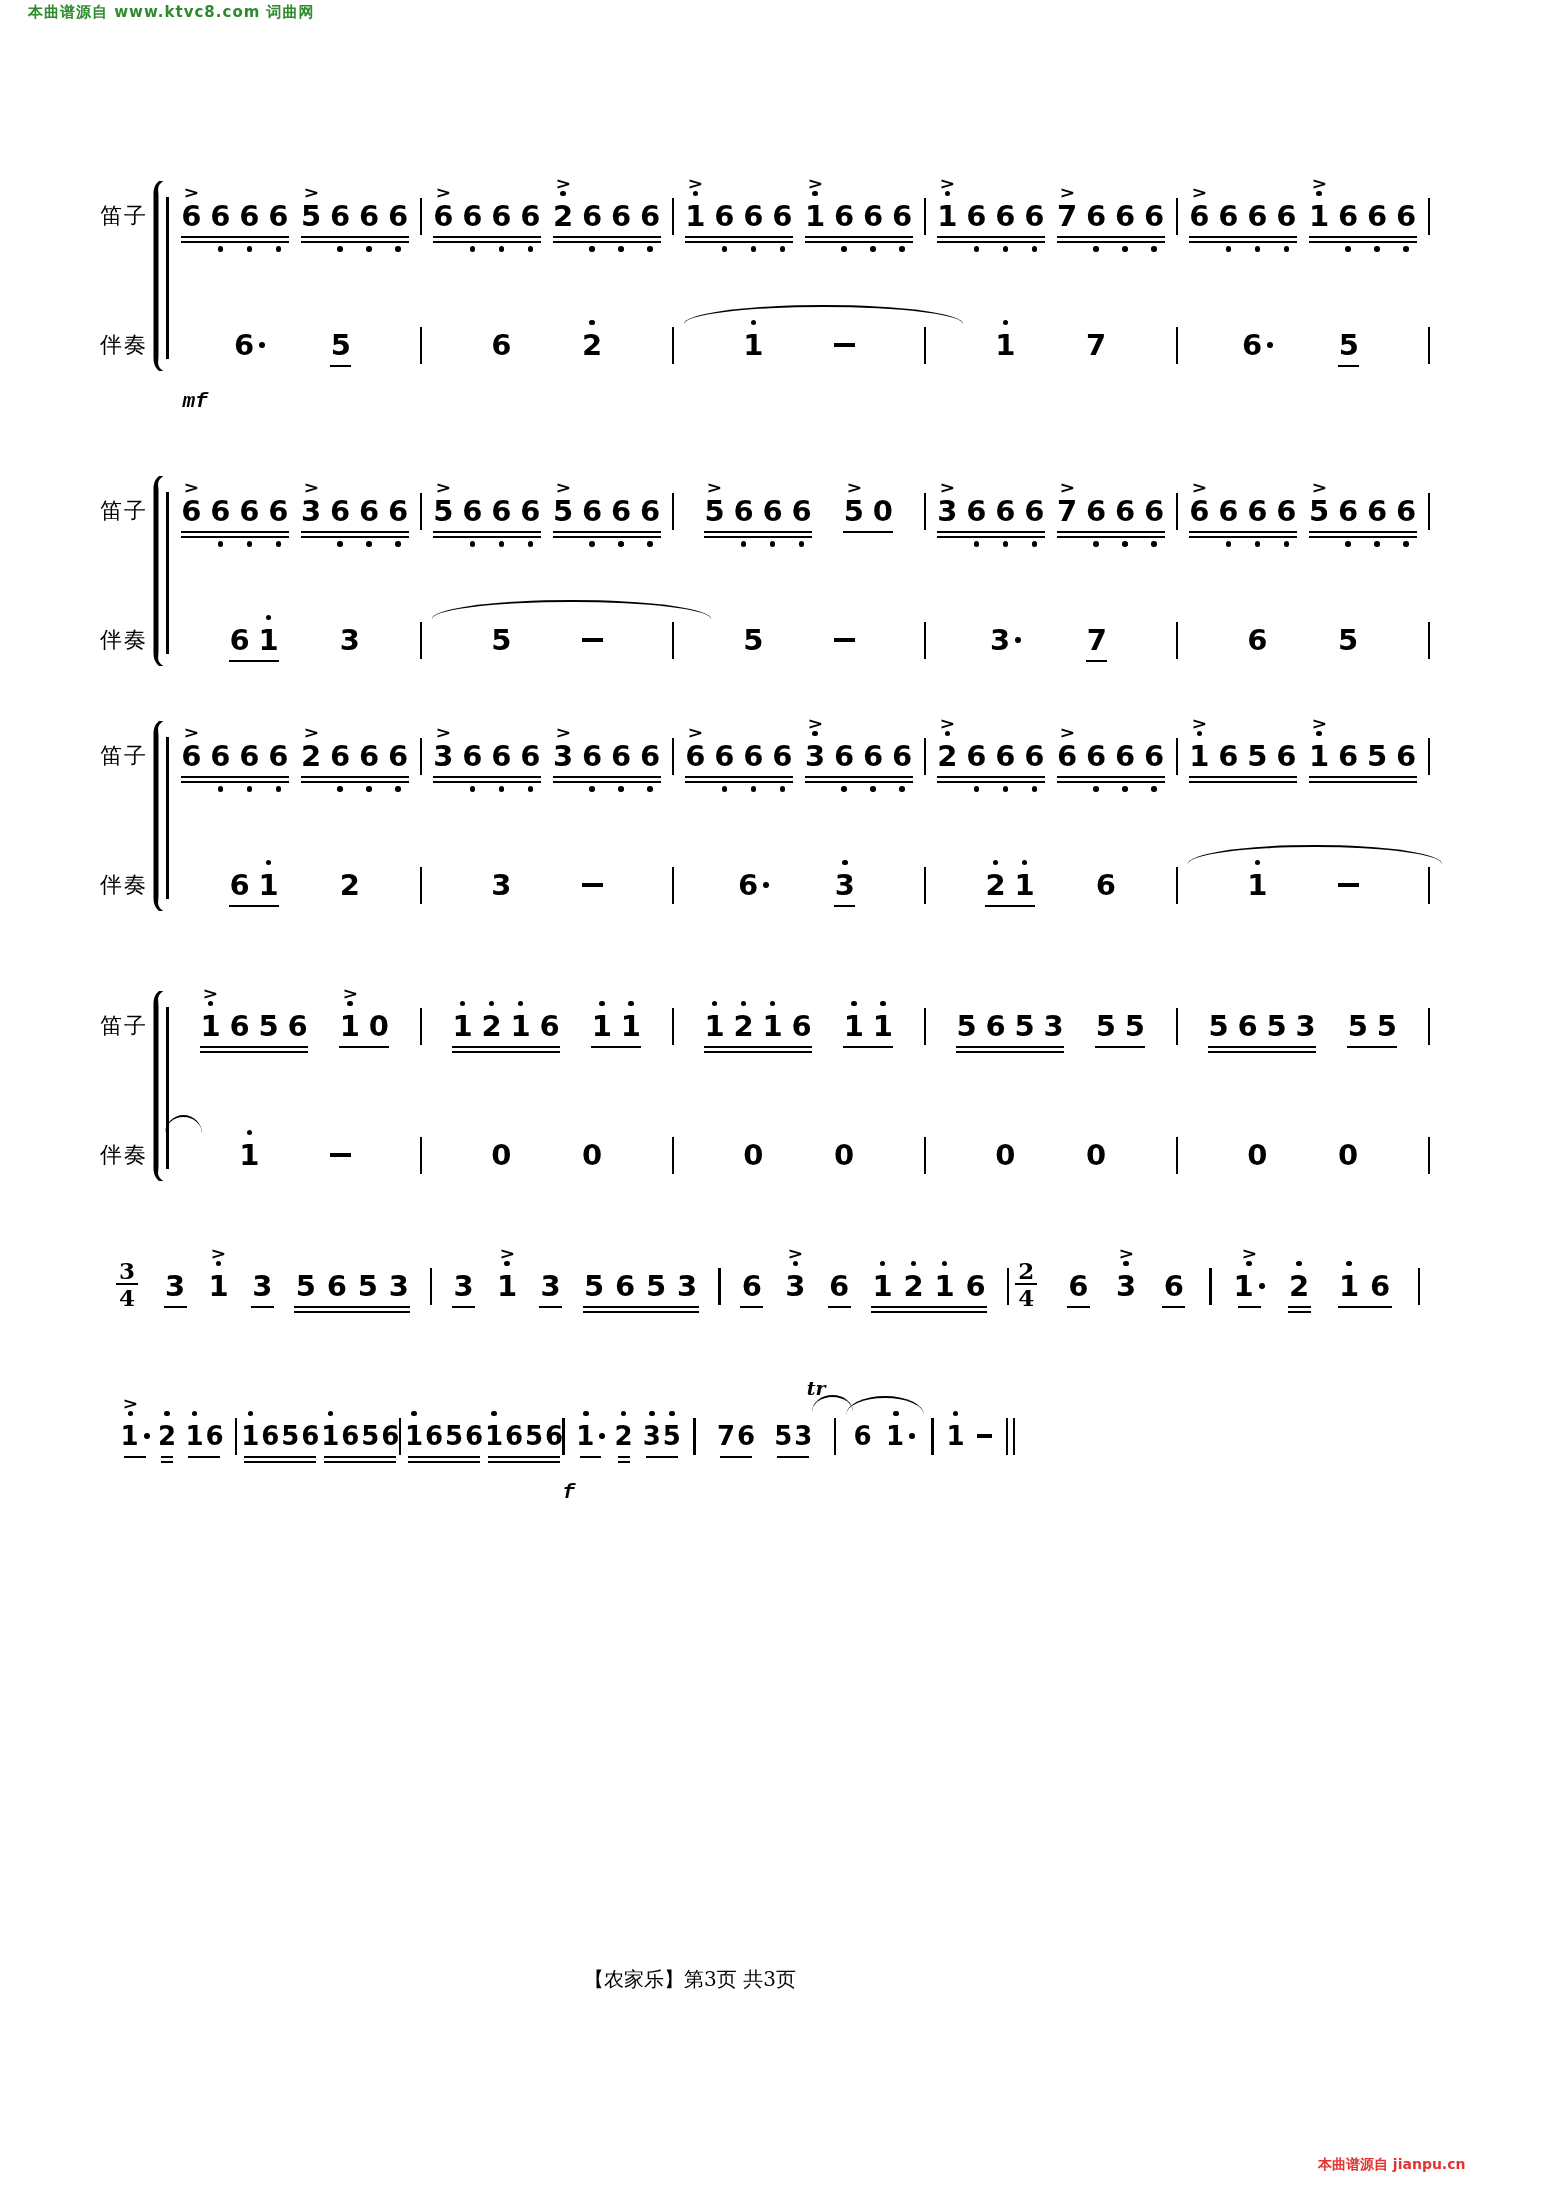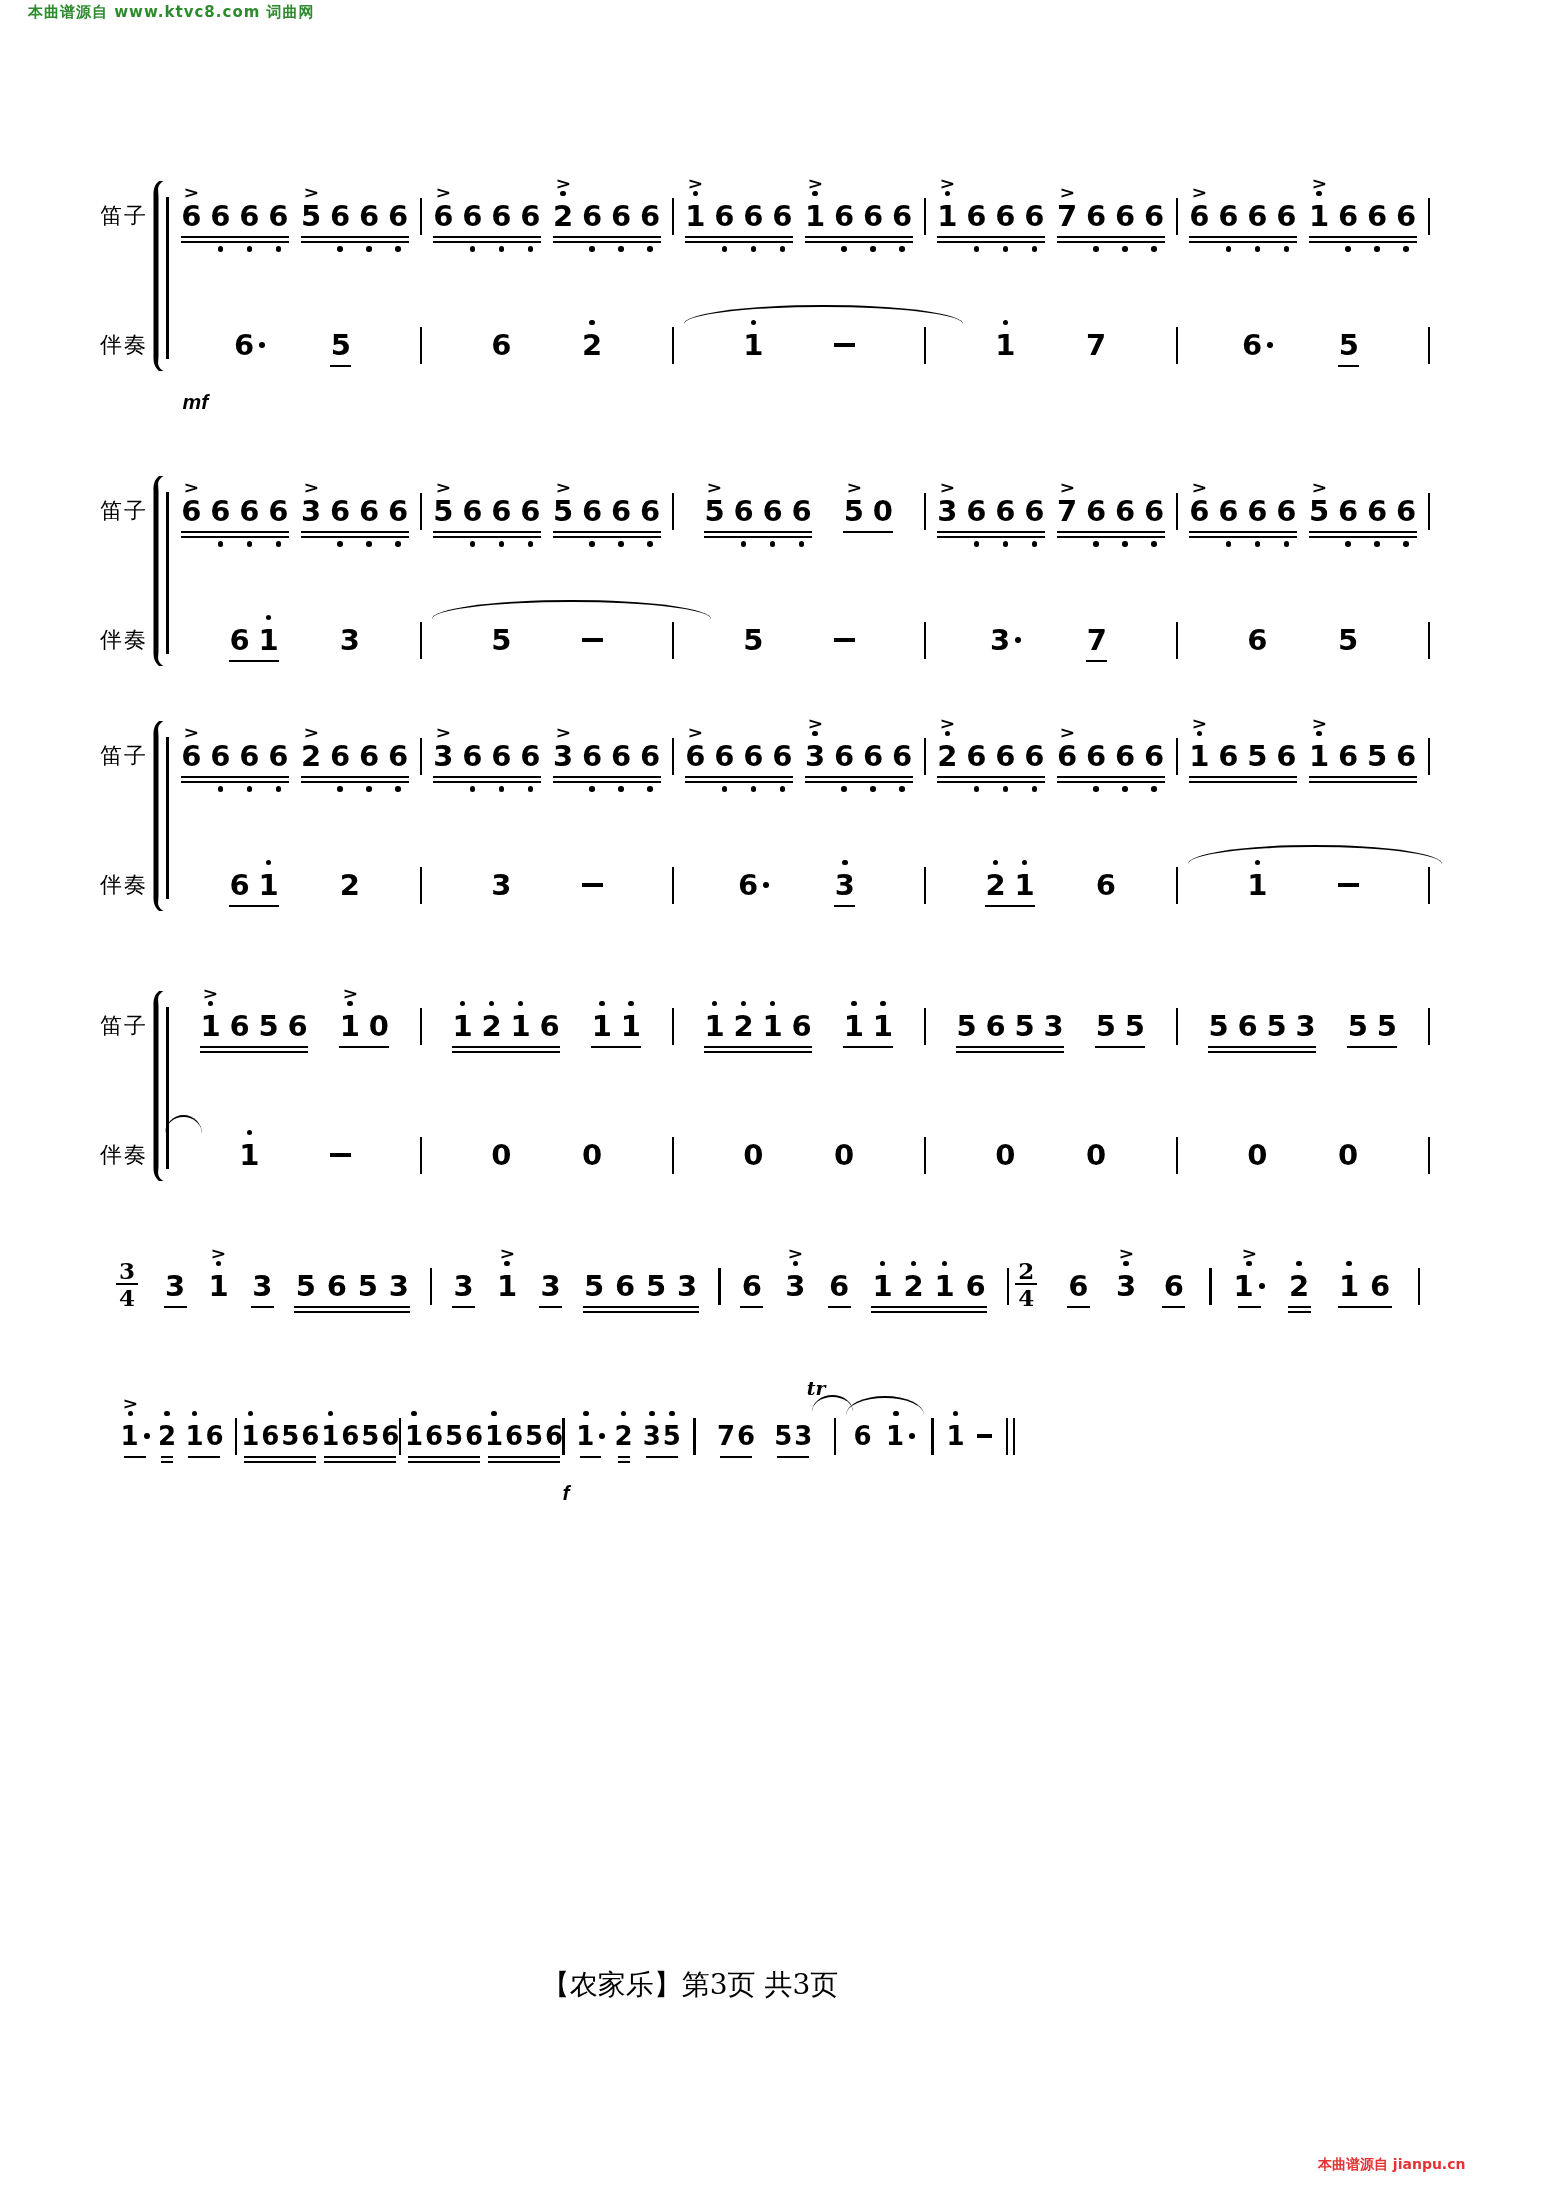--- a/index.html
+++ b/index.html
@@ -1,20 +1,20 @@
 <!DOCTYPE html>
 <html><head>
 <meta charset="utf-8">
 <style>
   html,body{margin:0;padding:0;}
   body{width:1567px;height:2190px;background:#ffffff;position:relative;
        font-family:"DejaVu Sans",sans-serif;color:#000;}
   .page{position:absolute;inset:0;background:#fff;overflow:hidden;}
   .source-note{position:absolute;left:28px;top:3px;font-size:15px;letter-spacing:1px;font-weight:bold;}
-  .footer{position:absolute;top:1966px;left:0;width:1380px;text-align:center;font-size:28px;
+  .footer{position:absolute;top:1966px;left:0;width:1380px;text-align:center;font-size:20px;
           font-family:"DejaVu Serif",serif;}
   .site{position:absolute;left:1318px;top:2156px;font-size:14px;font-weight:bold;}
 
   .system{position:absolute;left:100px;width:1330px;--cw:29px;--fs:29px;}
   .system.single{left:110px;}
   .part-row{display:flex;align-items:flex-start;}
   .part-row + .part-row{margin-top:48px;}
   .part-label{width:48px;font-size:22px;letter-spacing:2px;padding-top:26px;text-align:right;
               font-family:"DejaVu Serif",serif;flex:none;}
   .bracket{position:absolute;left:50px;top:6px;width:14px;height:190px;}
@@ -46,21 +46,21 @@
   .dashline{width:calc(var(--cw) * 0.72);height:4px;background:#000;margin:auto;}
   .arc{position:absolute;top:1px;height:17px;border-top:2.5px solid #000;
        border-radius:50% 50% 0 0 / 100% 100% 0 0;z-index:2;}
   .trill{position:absolute;top:-18px;right:6%;font-family:"DejaVu Serif",serif;font-style:italic;
          font-weight:bold;font-size:19px;}
   .trarc{position:absolute;top:0px;right:-14%;width:30%;height:15px;border-top:2.5px solid #000;
          border-radius:50% 50% 0 0 / 100% 100% 0 0;z-index:2;}
   .timesig{display:flex;flex-direction:column;align-items:center;margin-top:15px;flex:none;padding:0 6px;}
   .ts-n{font-family:"DejaVu Serif",serif;font-weight:bold;font-size:23px;line-height:21px;}
   .ts-line{width:22px;height:2.5px;background:#000;margin:1.5px 0;}
-  .dyn{position:absolute;top:86px;font-family:Liberation Sans, sans-serif;font-style:italic;
+  .dyn{position:absolute;top:86px;font-family:Liberation Mono, monospace;font-style:italic;
        font-weight:bold;font-size:21px;}
 </style>
 </head>
 <body>
 
 <div class="page">
   <div class="source-note" style="color: rgb(46, 139, 46);">本曲谱源自 www.ktvc8.com 词曲网</div>
   <div id="score">
       <div class="system duet" style="top: 175px;">
         <div class="bracket">

